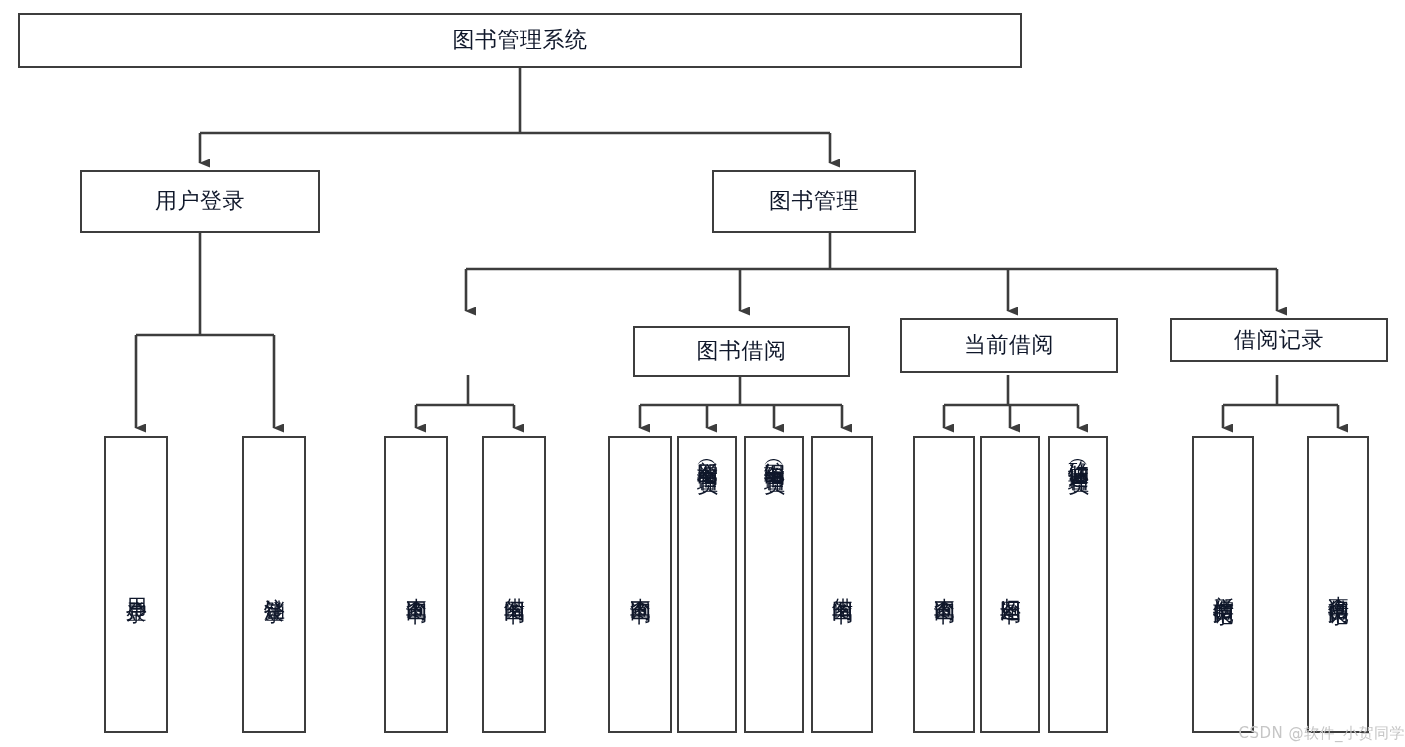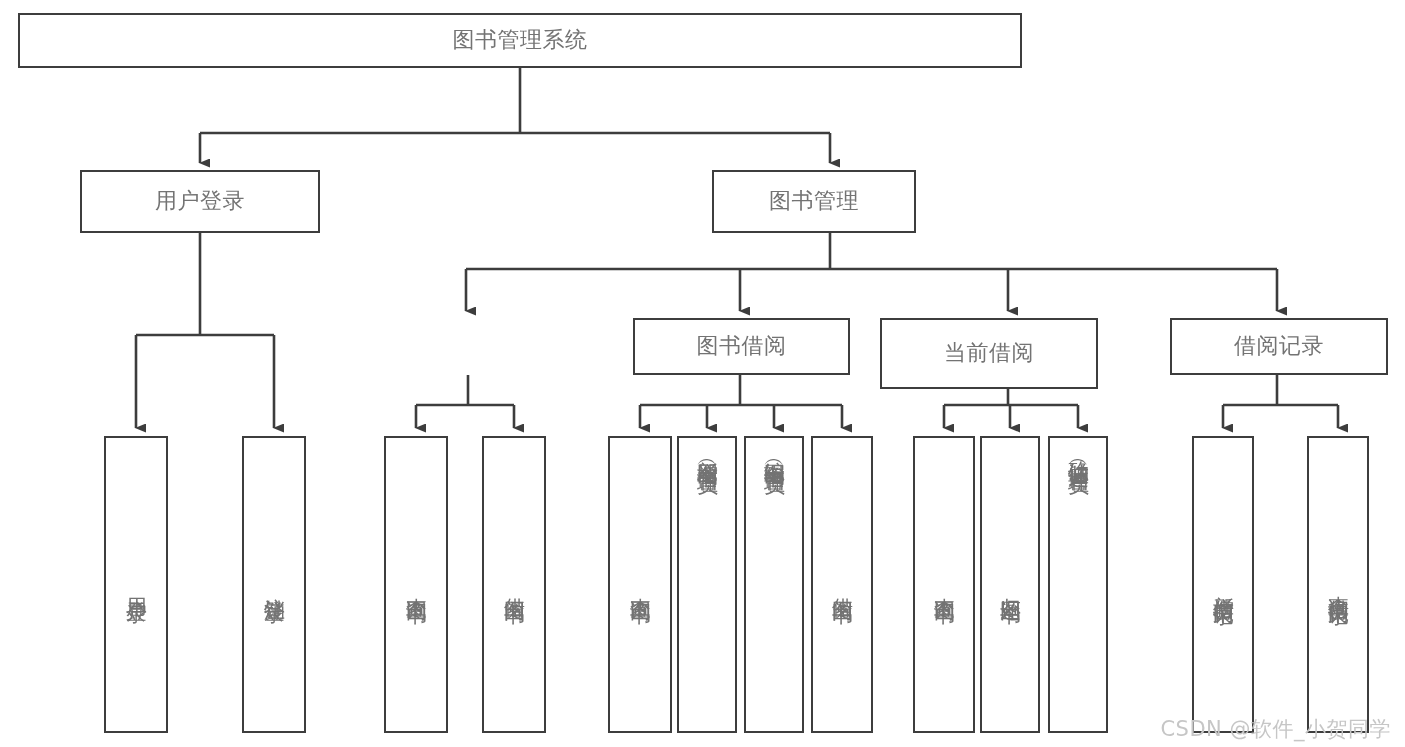--- a/index.html
+++ b/index.html
@@ -33,21 +33,21 @@
     background: #ffffff;
     border: 2px solid #3d3d3d;
     display: flex;
     align-items: center;
     justify-content: center;
     z-index: 2;
   }
   .node-label {
     font-size: 22px;
     line-height: 1.1;
-    color: #737373;
+    color: #0f172a;
     letter-spacing: 0.5px;
     white-space: nowrap;
   }
   
   .node-box.vertical {
     align-items: flex-start;
     padding-top: 6px;
   }
   .node-box.vertical .node-label {
     writing-mode: vertical-rl;
@@ -57,23 +57,23 @@
     letter-spacing: 2px;
     white-space: normal;
     max-height: 100%;
   }
   .node-box.vertical.centered {
     align-items: center;
     padding-top: 0;
   }
   .watermark {
     position: absolute;
-    right: 14px;
+    right: 0;
     bottom: 4px;
-    font-size: 21px;
+    font-size: 15px;
     color: #c6c6c6;
     letter-spacing: 0.5px;
     z-index: 5;
     white-space: nowrap;
   }
 </style>
 </head>
 <body>
 
 <div id="diagram-root">
@@ -134,29 +134,29 @@
 
   <div class="node-box" style="left:80px; top:170px; width:240px; height:63px;">
     <span class="node-label">用户登录</span>
   </div>
 
   <div class="node-box" style="left:712px; top:170px; width:204px; height:63px;">
     <span class="node-label">图书管理</span>
   </div>
 
 
-  <div class="node-box" style="left:633px; top:318px; width:217px; height:57px;">
+  <div class="node-box" style="left:633px; top:326px; width:217px; height:51px;">
     <span class="node-label">图书借阅</span>
   </div>
 
-  <div class="node-box" style="left:880px; top:318px; width:218px; height:71px;">
+  <div class="node-box" style="left:900px; top:318px; width:218px; height:55px;">
     <span class="node-label">当前借阅</span>
   </div>
 
-  <div class="node-box" style="left:1170px; top:318px; width:218px; height:57px;">
+  <div class="node-box" style="left:1170px; top:318px; width:218px; height:44px;">
     <span class="node-label">借阅记录</span>
   </div>
 
   <div class="node-box vertical centered" style="left:104px; top:436px; width:64px; height:297px;">
     <span class="node-label">用户登录</span>
   </div>
 
   <div class="node-box vertical centered" style="left:242px; top:436px; width:64px; height:297px;">
     <span class="node-label">注销登录</span>
   </div>

